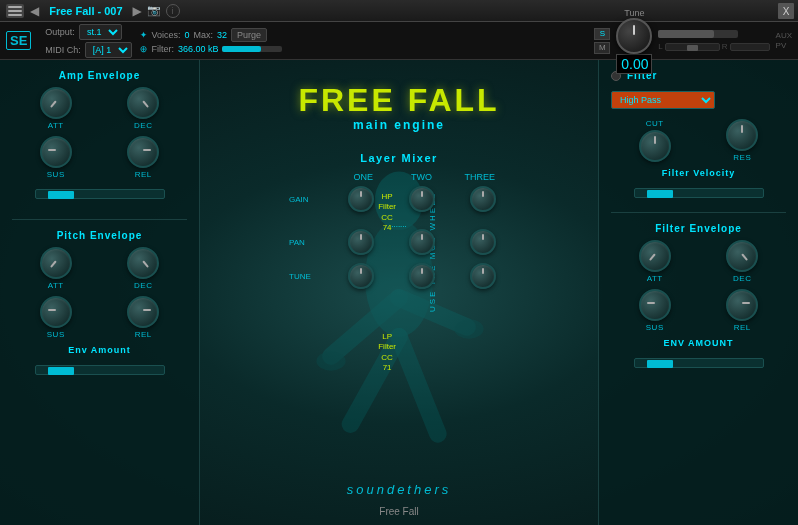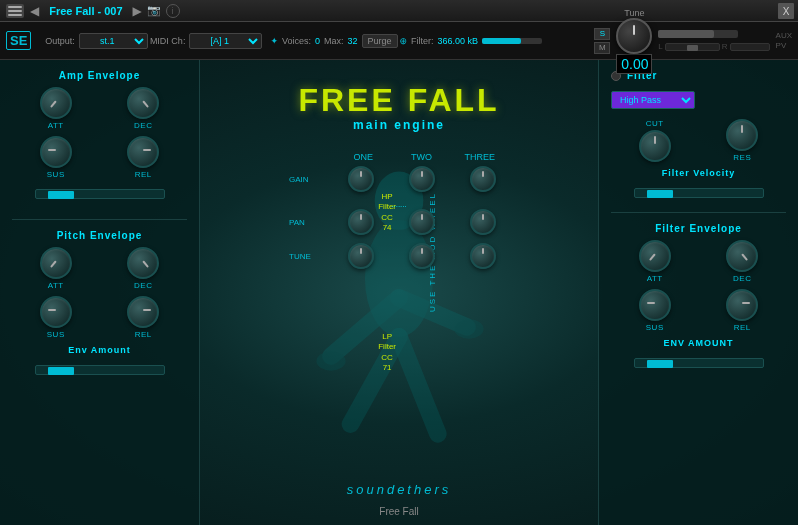--- a/index.html
+++ b/index.html
@@ -114,42 +114,42 @@
       color: #00bcd4;
       font-size: 13px;
       font-weight: bold;
       border: 1px solid #00bcd4;
       padding: 1px 3px;
       border-radius: 2px;
       margin-right: 6px;
     }
     .control-group {
       display: flex;
-      flex-direction: row;
+      flex-direction: column;
       gap: 2px;
     }
     .control-row {
       display: flex;
       align-items: center;
       gap: 4px;
     }
     .ctrl-label {
       color: #888;
       font-size: 9px;
     }
     .ctrl-value {
       color: #00e5ff;
       font-size: 9px;
     }
     .ctrl-dropdown {
       background: #222;
       border: 1px solid #444;
       color: #00e5ff;
       font-size: 9px;
-      padding: 1px 16px;
+      padding: 1px 3px;
       cursor: pointer;
       border-radius: 2px;
     }
 
     
     .tune-section {
       margin-left: auto;
       display: flex;
       align-items: center;
       gap: 6px;
@@ -505,28 +505,28 @@
       border: 1px solid #555;
       display: inline-block;
     }
     .filter-header {
       display: flex;
       align-items: center;
       gap: 6px;
       margin-bottom: 8px;
     }
     .filter-dropdown {
-      background: #6d28d9;
+      background: #c2410c;
       border: 1px solid #1a6060;
       color: #00e5ff;
       font-size: 9px;
       padding: 2px 4px;
       cursor: pointer;
       border-radius: 2px;
-      width: 84px;
+      width: 104px;
     }
 
     
     .divider {
       height: 1px;
       background: #1a4040;
       margin: 10px 0;
     }
 
     
@@ -831,20 +831,21 @@
 
       <div class="filter-side-label hp">
         <span style="color:#c8e800;font-size:8px;">HP<br>Filter<br>CC<br>74</span>
       </div>
 
       <div class="filter-side-label lp">
         <span style="color:#c8e800;font-size:8px;text-align:right;">LP<br>Filter<br>CC<br>71</span>
       </div>
 
       <div class="layer-mixer">
+        <div class="layer-mixer-title">Layer Mixer</div>
 
         <div class="layer-col-headers">
           <span class="layer-col-header">ONE</span>
           <span class="layer-col-header">TWO</span>
           <span class="layer-col-header">THREE</span>
         </div>
 
         <div class="layer-row">
           <span class="layer-row-label">GAIN</span>
           <div class="layer-knobs">

